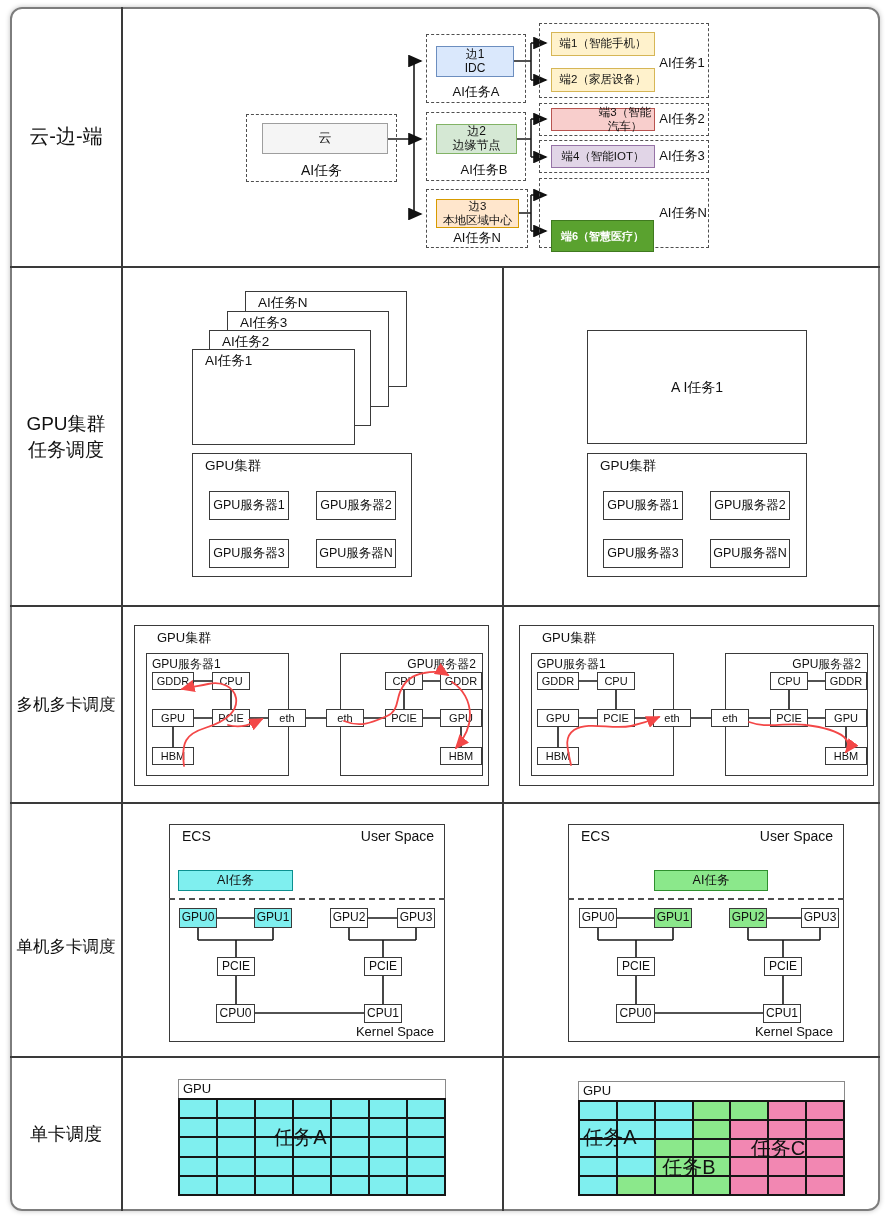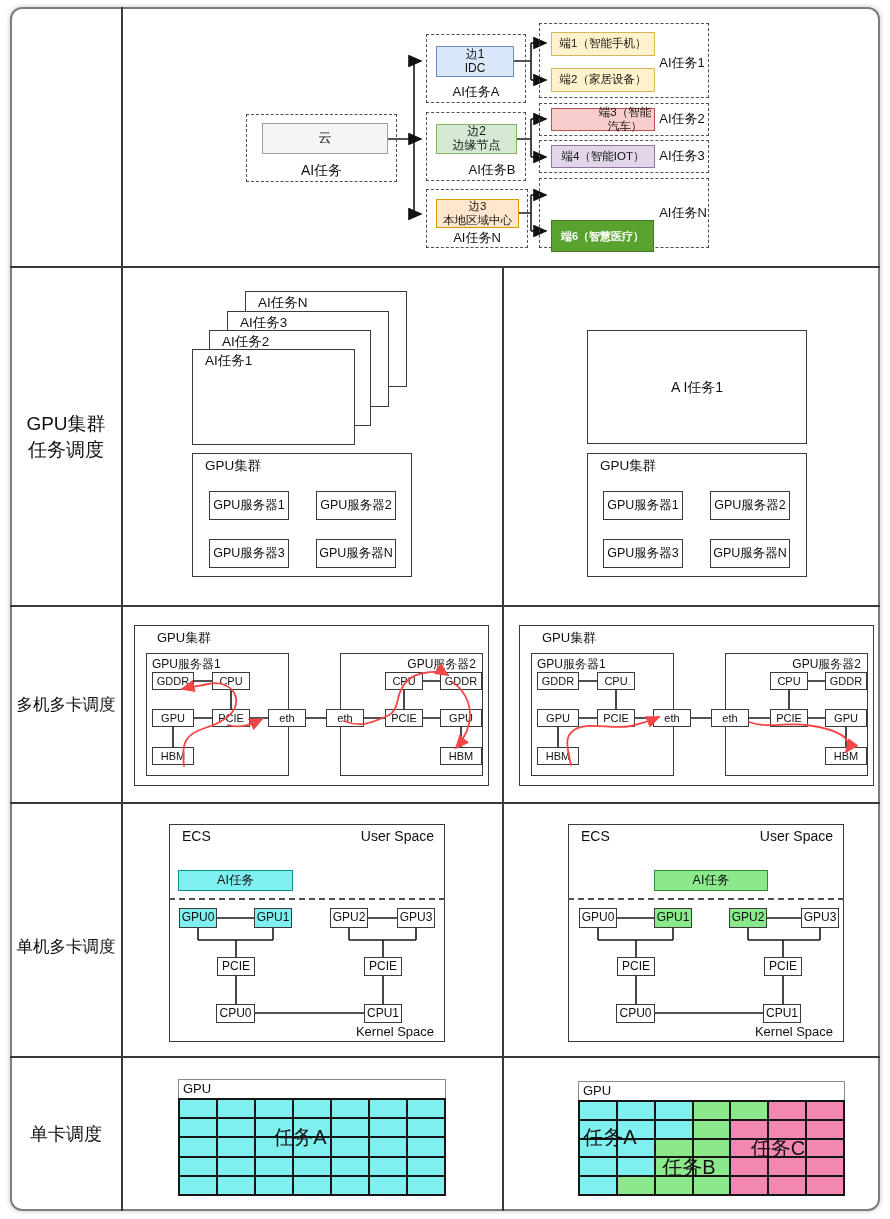--- a/index.html
+++ b/index.html
@@ -37,20 +37,21 @@
 <div id="page">
 
   <div class="b" style="left:10px;top:7px;width:870px;height:1204px;border:2px solid #7d7d7d;border-radius:12px;box-shadow:0 0 5px rgba(0,0,0,.25);"></div>
   <div class="b line" style="left:10px;top:266px;width:870px;height:2px;"></div>
   <div class="b line" style="left:10px;top:605px;width:870px;height:2px;"></div>
   <div class="b line" style="left:10px;top:802px;width:870px;height:2px;"></div>
   <div class="b line" style="left:10px;top:1056px;width:870px;height:2px;"></div>
   <div class="b line" style="left:121px;top:7px;width:2px;height:1204px;"></div>
   <div class="b line" style="left:502px;top:266px;width:2px;height:945px;"></div>
 
+  <div class="b cell-lbl" style="left:10px;top:7px;width:112px;height:259px;font-size:20px;">云-边-端</div>
   <div class="b cell-lbl" style="left:10px;top:268px;width:112px;height:337px;font-size:19px;flex-direction:column;">
     <span>GPU集群</span>
     <span>任务调度</span>
   </div>
   <div class="b cell-lbl" style="left:10px;top:607px;width:112px;height:195px;font-size:16.5px;">多机多卡调度</div>
   <div class="b cell-lbl" style="left:10px;top:804px;width:112px;height:284px;font-size:16.5px;">单机多卡调度</div>
   <div class="b cell-lbl" style="left:10px;top:1058px;width:112px;height:153px;font-size:18px;">单卡调度</div>
 
   <svg class="z1" width="890" height="1219">
     <defs>
@@ -93,21 +94,21 @@
 
   <div class="b dash z2" style="left:426px;top:34px;width:100px;height:69px;">
     <div class="b cell-lbl" style="left:0;bottom:1px;width:100%;height:18px;font-size:13px;">AI任务A</div>
   </div>
   <div class="b box fill-blue z2" style="left:436px;top:46px;width:78px;height:31px;font-size:12px;flex-direction:column;">
     <span>边1</span>
     <span>IDC</span>
   </div>
 
   <div class="b dash z2" style="left:426px;top:112px;width:100px;height:69px;">
-    <div class="b cell-lbl" style="left:16px;bottom:1px;width:100%;height:18px;font-size:13px;">AI任务B</div>
+    <div class="b cell-lbl" style="left:8px;bottom:1px;width:100%;height:18px;font-size:13px;">AI任务B</div>
   </div>
   <div class="b box fill-green z2" style="left:436px;top:124px;width:81px;height:30px;font-size:12px;flex-direction:column;">
     <span>边2</span>
     <span>边缘节点</span>
   </div>
 
   <div class="b dash z2" style="left:426px;top:189px;width:102px;height:59px;">
     <div class="b cell-lbl" style="left:0;bottom:1px;width:100%;height:16px;font-size:13px;">AI任务N</div>
   </div>
   <div class="b box fill-orange z2" style="left:436px;top:199px;width:83px;height:29px;font-size:11.5px;flex-direction:column;">

